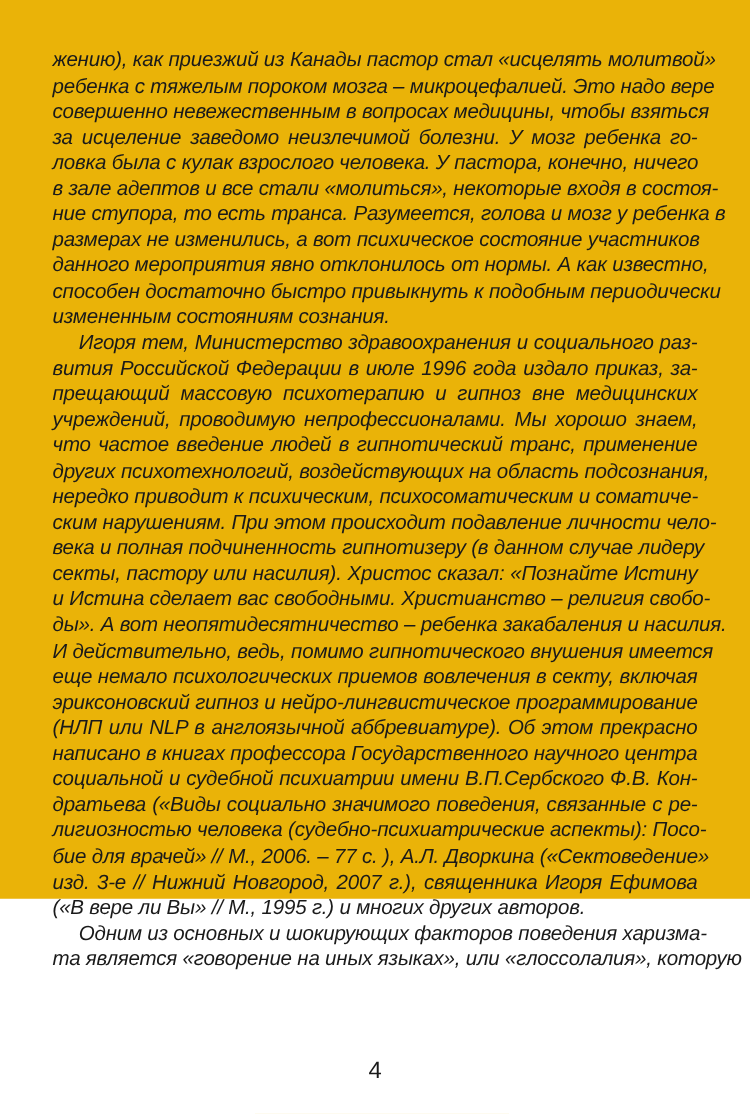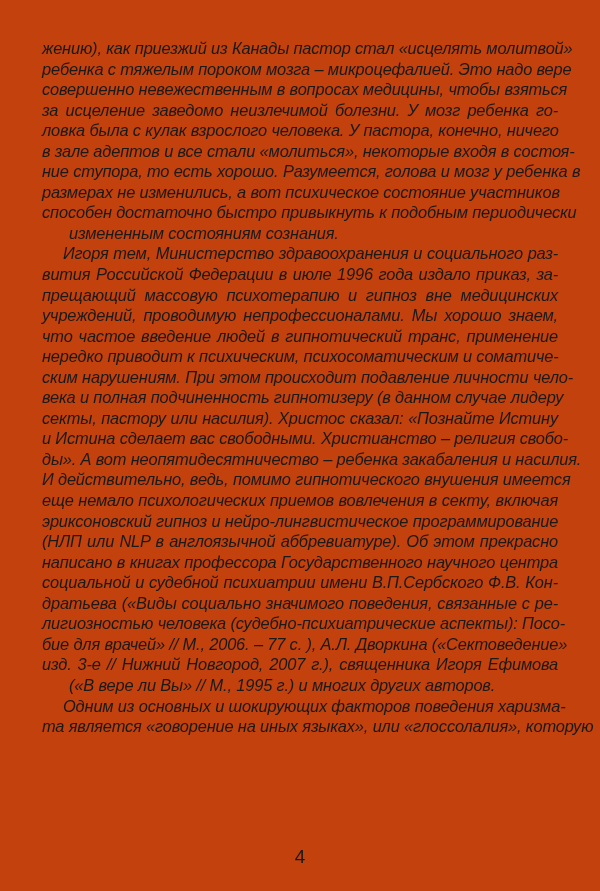--- a/index.html
+++ b/index.html
@@ -12,22 +12,22 @@
       height: 891px;
       position: relative;
       overflow: hidden;
       font-family: "Liberation Sans", "DejaVu Sans", sans-serif;
       color: #1a1a1a;
     }
     .page {
       position: absolute;
       left: 0; top: 0;
       width: 600px;
-      height: 891px;
-      background: #c2410c;
+      height: 719px;
+      background: #eab308;
     }
     .text-block {
       position: absolute;
       left: 42px;
       top: 38px;
       width: 516px;
     }
     .line {
       display: block;
       height: 20.55px;
@@ -35,21 +35,20 @@
       font-size: 16.4px;
       font-style: italic;
       white-space: nowrap;
       text-align: justify;
       text-align-last: justify;
       overflow: visible;
       letter-spacing: -0.15px;
     }
     .line.last {
       text-align-last: left;
-      margin-left: 27px;
     }
     .line.indent {
       padding-left: 21px;
     }
     .page-number {
       position: absolute;
       left: 0;
       width: 600px;
       top: 846px;
       text-align: center;
@@ -64,32 +63,34 @@
 <div class="page">
   <div class="text-block">
 
     <div>
       <span class="line">жению), как приезжий из Канады пастор стал «исцелять молитвой»</span>
       <span class="line">ребенка с тяжелым пороком мозга – микроцефалией. Это надо вере</span>
       <span class="line">совершенно невежественным в вопросах медицины, чтобы взяться</span>
       <span class="line">за исцеление заведомо неизлечимой болезни. У мозг ребенка го-</span>
       <span class="line">ловка была с кулак взрослого человека. У пастора, конечно, ничего</span>
       <span class="line">в зале адептов и все стали «молиться», некоторые входя в состоя-</span>
-      <span class="line">ние ступора, то есть хорошо. Разумеется, голова и мозг у ребенка в</span>
+      <span class="line">ние ступора, то есть транса. Разумеется, голова и мозг у ребенка в</span>
       <span class="line">размерах не изменились, а вот психическое состояние участников</span>
+      <span class="line">данного мероприятия явно отклонилось от нормы. А как известно,</span>
       <span class="line">способен достаточно быстро привыкнуть к подобным периодически</span>
       <span class="line last">измененным состояниям сознания.</span>
     </div>
 
     <div>
       <span class="line indent">Игоря тем, Министерство здравоохранения и социального раз-</span>
       <span class="line">вития Российской Федерации в июле 1996 года издало приказ, за-</span>
       <span class="line">прещающий массовую психотерапию и гипноз вне медицинских</span>
       <span class="line">учреждений, проводимую непрофессионалами. Мы хорошо знаем,</span>
       <span class="line">что частое введение людей в гипнотический транс, применение</span>
+      <span class="line">других психотехнологий, воздействующих на область подсознания,</span>
       <span class="line">нередко приводит к психическим, психосоматическим и соматиче-</span>
       <span class="line">ским нарушениям. При этом происходит подавление личности чело-</span>
       <span class="line">века и полная подчиненность гипнотизеру (в данном случае лидеру</span>
       <span class="line">секты,  пастору или насилия). Христос сказал: «Познайте Истину</span>
       <span class="line">и Истина сделает вас свободными. Христианство – религия свобо-</span>
       <span class="line">ды». А вот неопятидесятничество – ребенка закабаления и насилия.</span>
       <span class="line">И действительно, ведь, помимо гипнотического внушения имеется</span>
       <span class="line">еще немало психологических приемов вовлечения в секту, включая</span>
       <span class="line">эриксоновский гипноз и нейро-лингвистическое программирование</span>
       <span class="line">(НЛП или NLP в англоязычной аббревиатуре). Об этом прекрасно</span>

